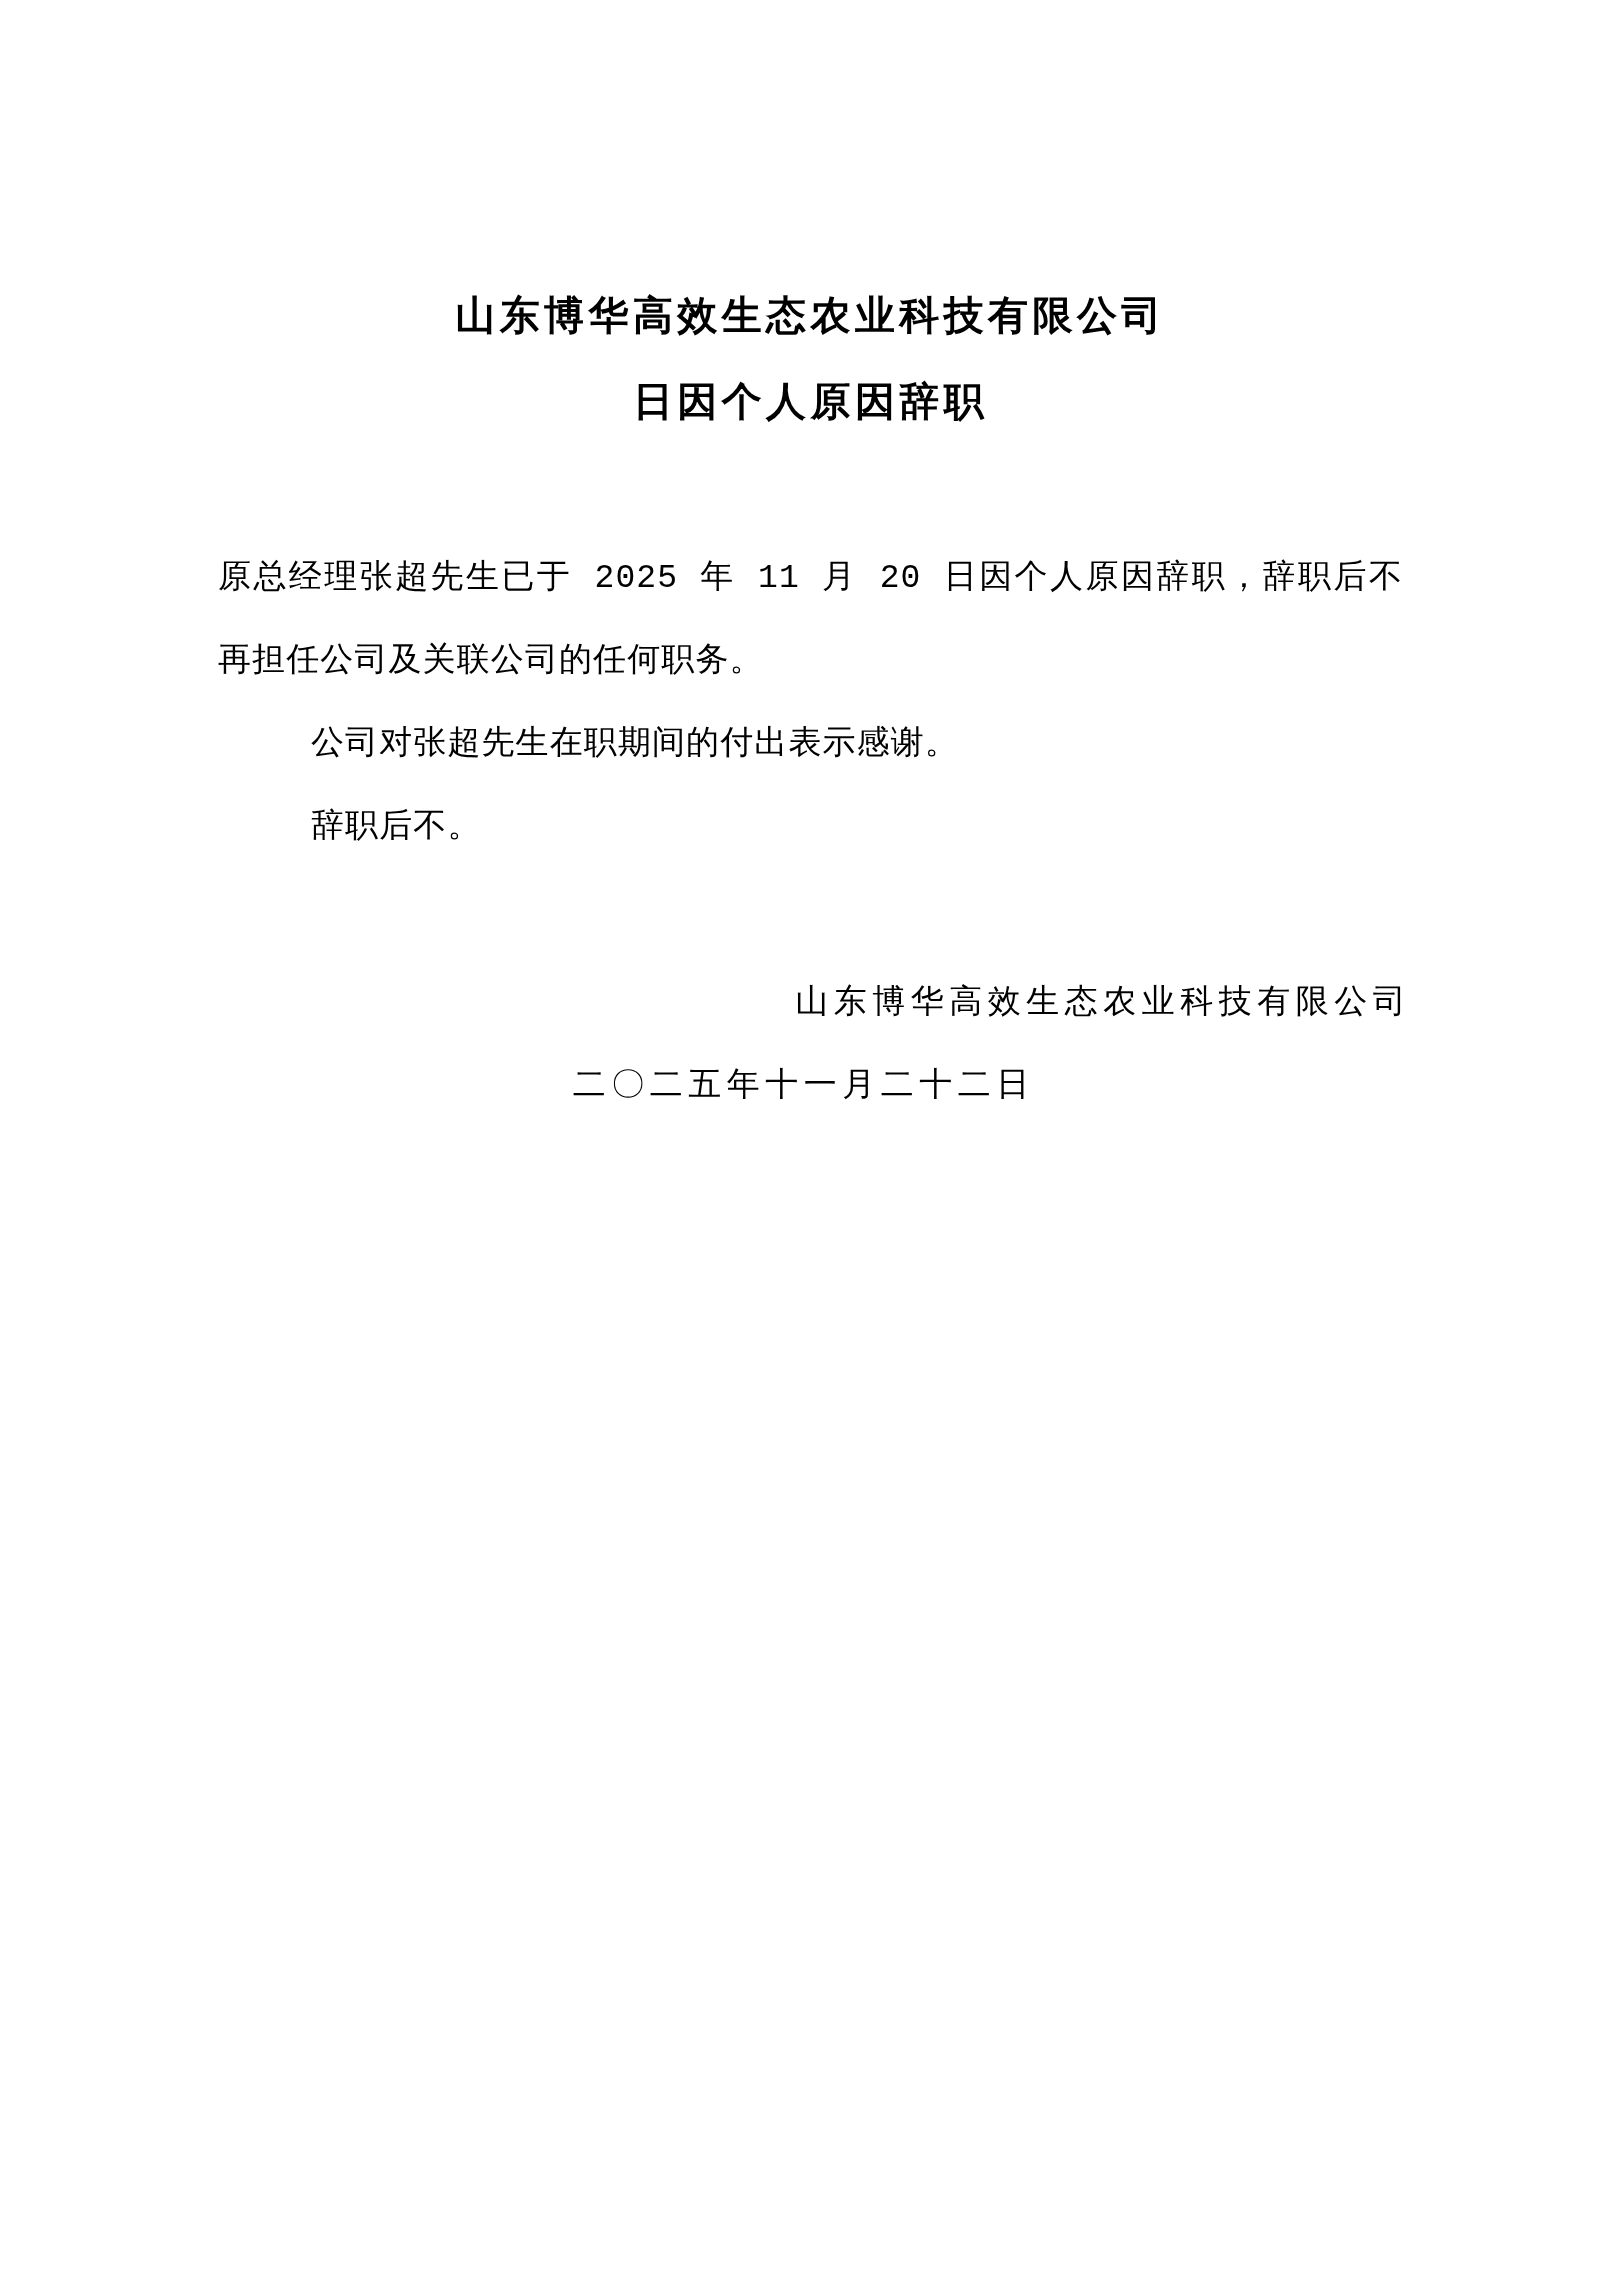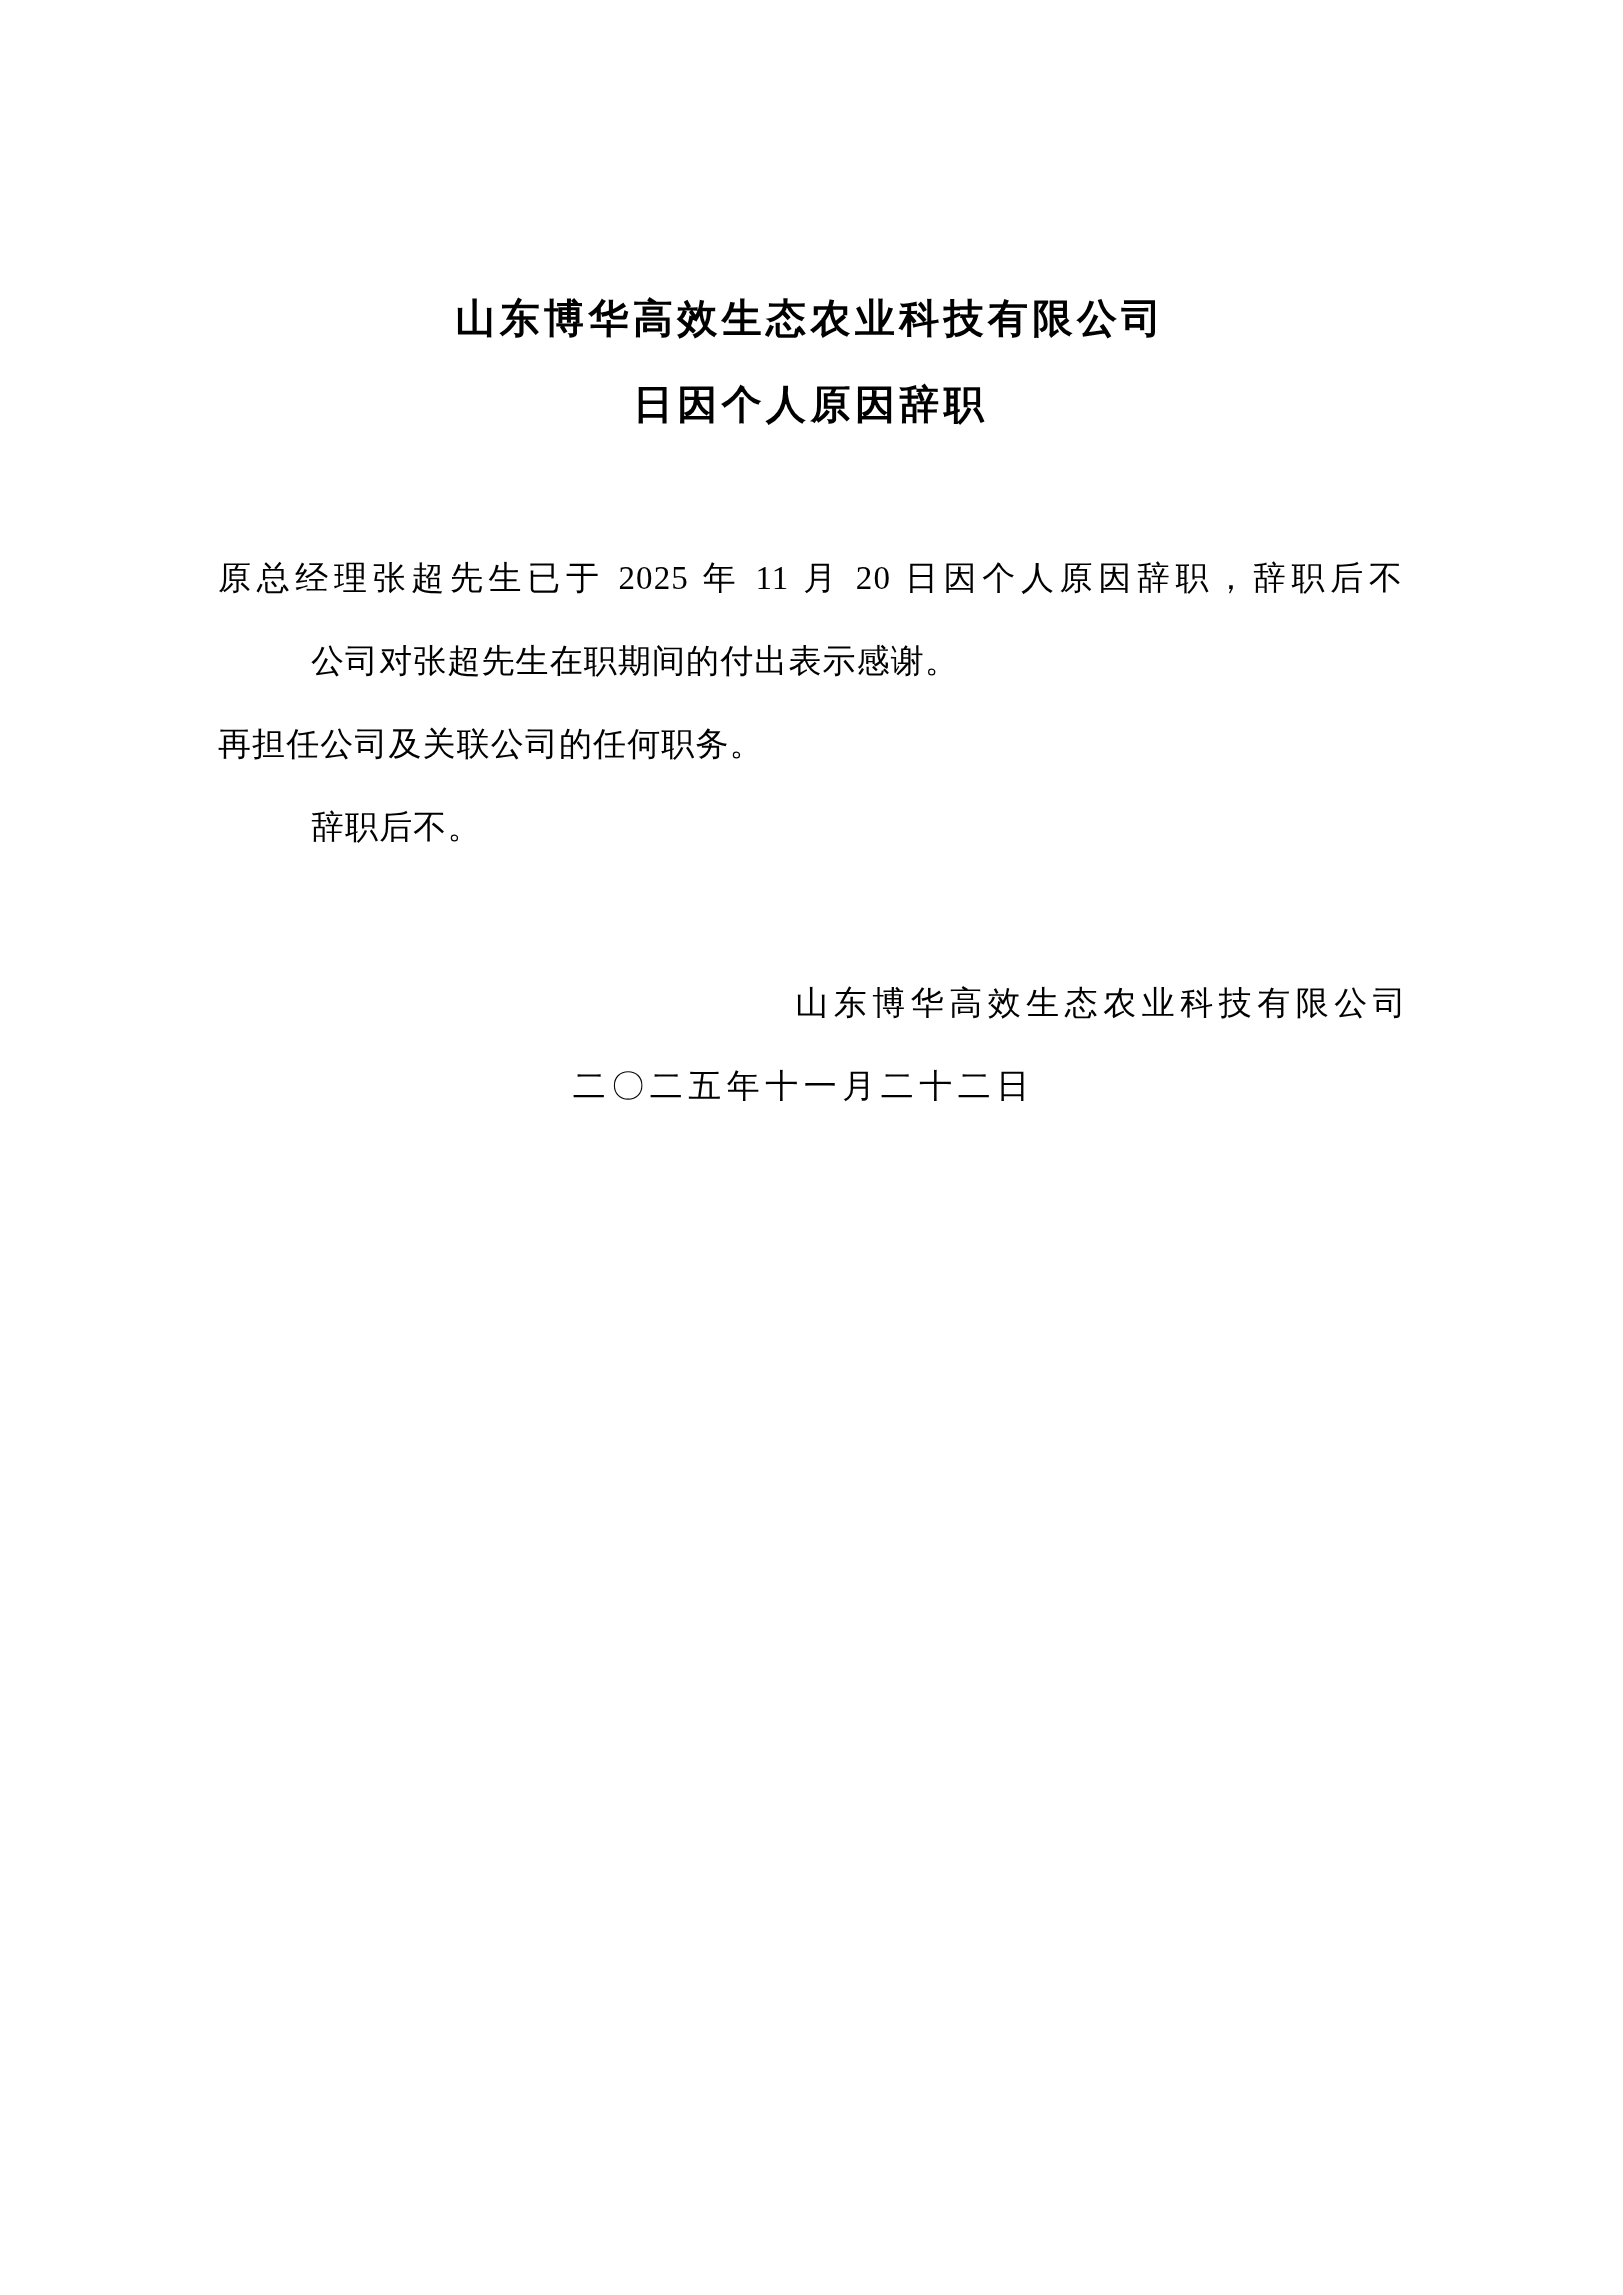--- a/index.html
+++ b/index.html
@@ -6,21 +6,21 @@
     margin: 0;
     padding: 0;
     background: #ffffff;
   }
   .page {
     position: relative;
     width: 1623px;
     height: 2295px;
     background: #ffffff;
     color: #000000;
-    font-family: Liberation Serif, serif;
+    font-family: Liberation Mono, monospace;
     box-sizing: border-box;
     padding: 276px 220px 0 218px;
     overflow: hidden;
   }
   .doc-title {
     margin: 0;
     font-size: 40px;
     font-weight: 700;
     line-height: 86px;
     letter-spacing: 4.4px;
@@ -65,22 +65,22 @@
 <body>
 
 <div class="page">
 
   <h1 class="doc-title">山东博华高效生态农业科技有限公司</h1>
 
   <h2 class="doc-title">日因个人原因辞职</h2>
 
   <div class="doc-body">
     <p class="line justify-full">原总经理张超先生已于 2025 年 11 月 20 日因个人原因辞职，辞职后不</p>
+    <p class="line">再担任公司及关联公司的任何职务。</p>
     <p class="line indent">公司对张超先生在职期间的付出表示感谢。</p>
-    <p class="line">再担任公司及关联公司的任何职务。</p>
     <p class="line indent">辞职后不。</p>
   </div>
 
   <div class="signature-block">
     <p class="line sig-company">山东博华高效生态农业科技有限公司</p>
     <p class="line sig-date">二〇二五年十一月二十二日</p>
   </div>
 
 </div>
 

